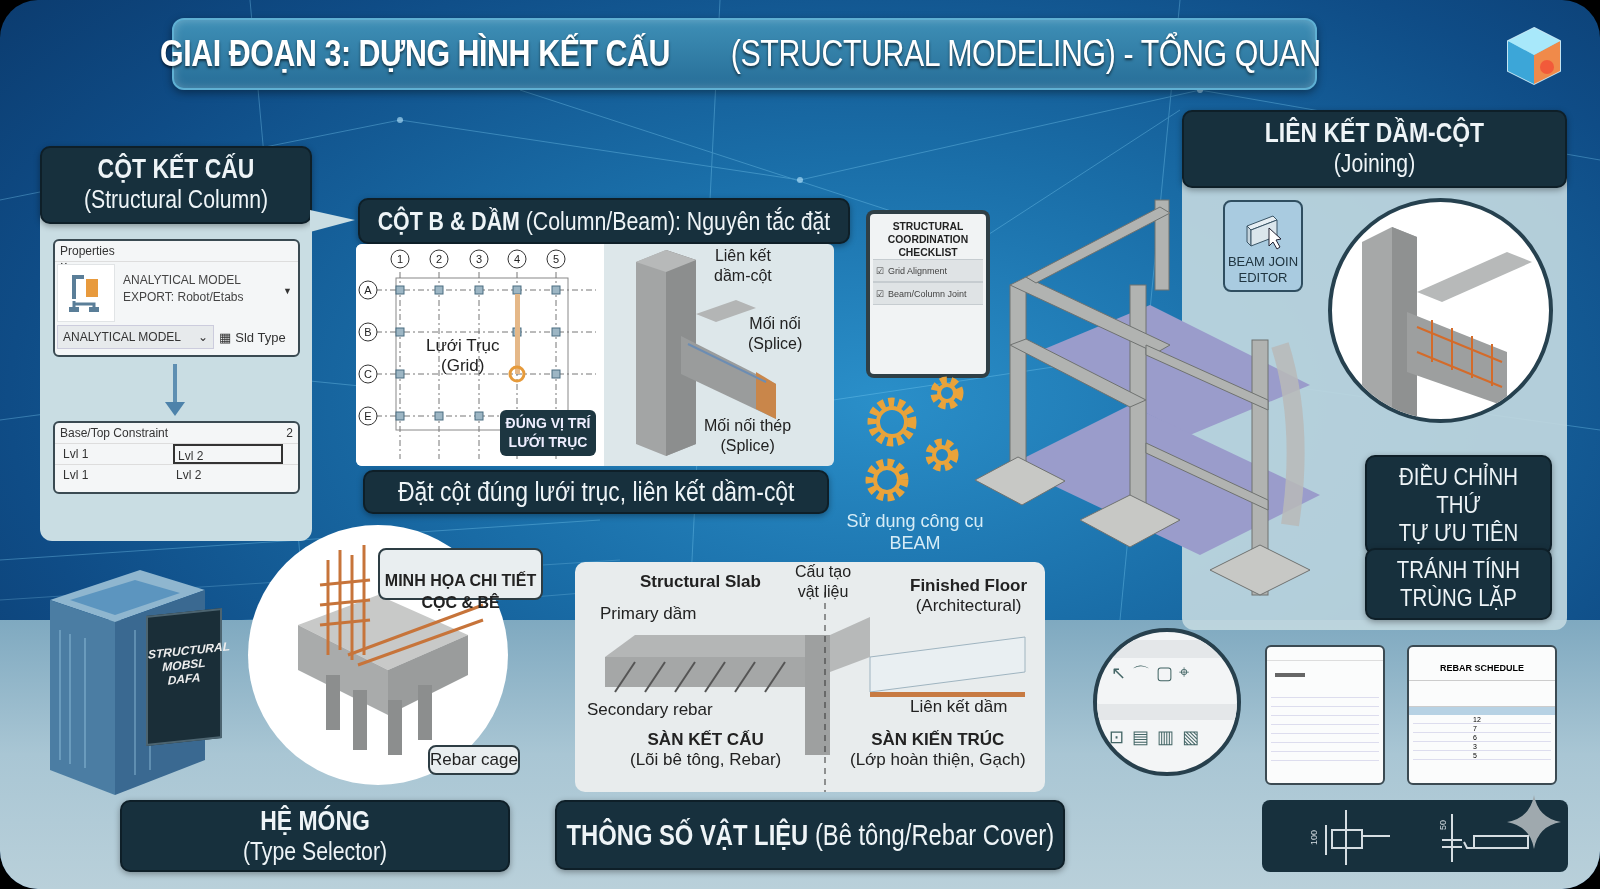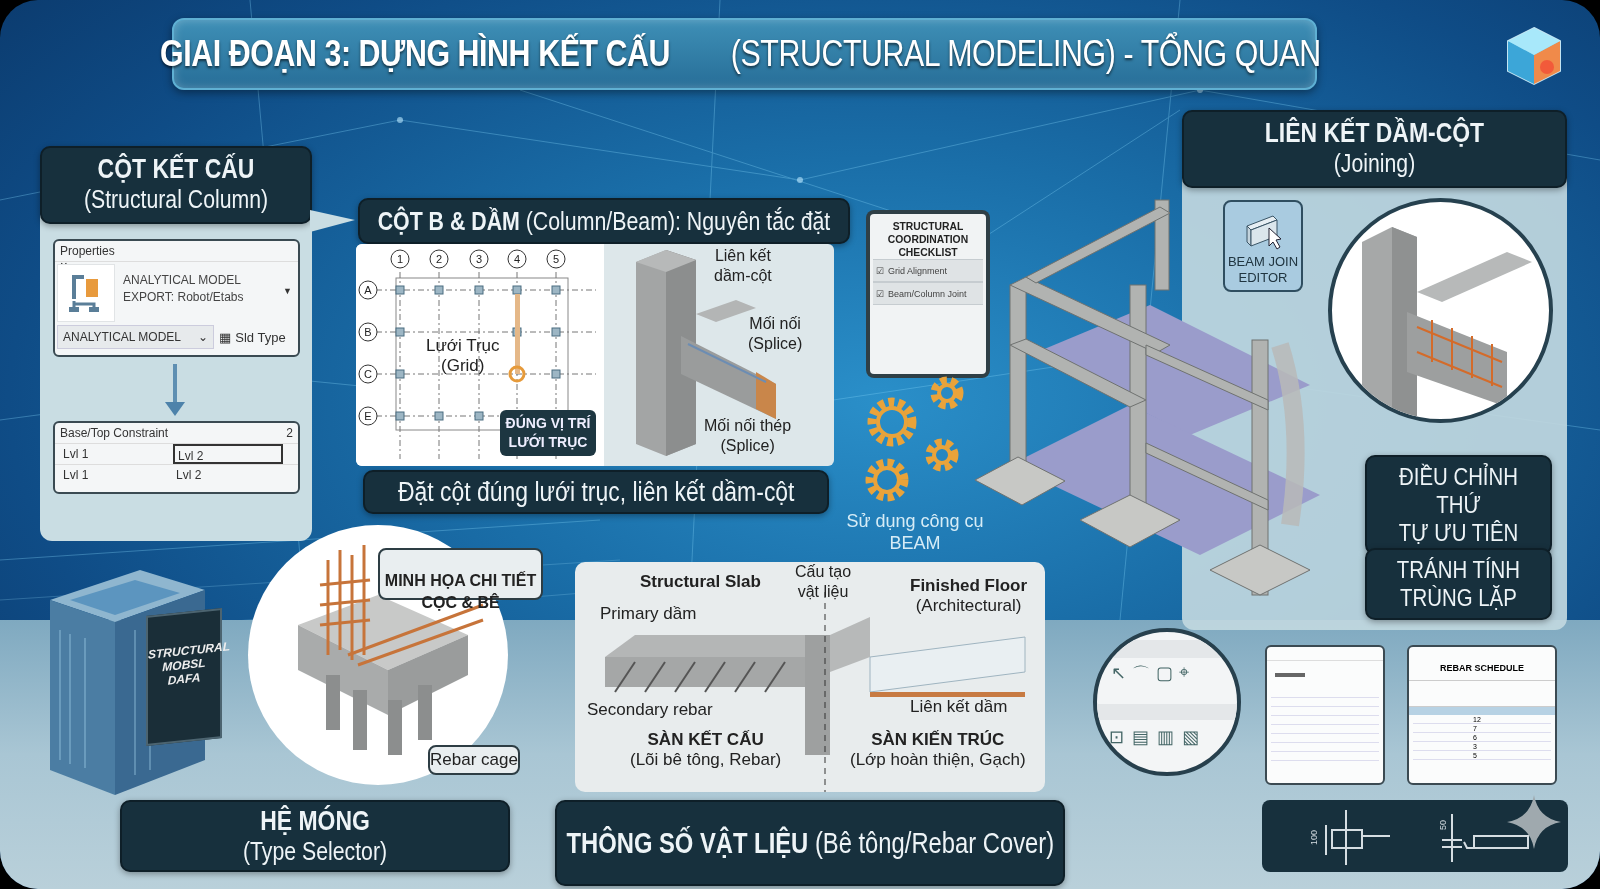--- a/index.html
+++ b/index.html
@@ -99,21 +99,21 @@
   .server { position: absolute; left: 40px; top: 560px; width: 170px; height: 240px; }
   .data-label { position: absolute; left: 146px; top: 612px; width: 76px; height: 130px; background: #1a2e38; border: 2px solid #4c6470; transform: skewY(-6deg); color: #eee; font-style: italic; font-weight: 700; font-size: 12px; text-align: center; padding-top: 30px; line-height: 14px; }
   .detail-circle { position: absolute; left: 248px; top: 525px; width: 260px; height: 260px; border-radius: 50%; background: #fff; }
   .bubble-light { position: absolute; background: #e9eef0; border: 2px solid #2d3d44; border-radius: 8px; color: #222; text-align: center; }
   .hemong { position: absolute; left: 120px; top: 800px; width: 390px; height: 72px; }
   .hemong .t1 { font-weight: 700; font-size: 27px; margin-top: 4px; transform: scaleX(0.85); }
   .hemong .t2 { font-size: 25px; transform: scaleX(0.85); }
 
   
   .slab-panel { position: absolute; left: 575px; top: 562px; width: 470px; height: 230px; background: #e8eced; border-radius: 10px; }
-  .materials { position: absolute; left: 555px; top: 800px; width: 510px; height: 86px; display: flex; align-items: center; justify-content: center; font-size: 29px; white-space: nowrap; }
+  .materials { position: absolute; left: 555px; top: 800px; width: 510px; height: 70px; display: flex; align-items: center; justify-content: center; font-size: 29px; white-space: nowrap; }
   .materials .in { transform: scaleX(0.82); display: inline-block; }
 
   
   .mag2 { position: absolute; left: 1093px; top: 628px; width: 148px; height: 148px; border-radius: 50%; background: #f3f5f6; border: 4px solid #27404d; overflow: hidden; }
   .mini-props { position: absolute; left: 1265px; top: 645px; width: 120px; height: 140px; background: #fbfcfc; border: 2px solid #3b4a52; border-radius: 6px; }
   .rebar-sched { position: absolute; left: 1407px; top: 645px; width: 150px; height: 140px; background: #fbfcfc; border: 2px solid #3b4a52; border-radius: 6px; }
   .rebar-sched .ttl { font-weight: 700; font-size: 9px; text-align: center; padding-top: 16px; height: 34px; border-bottom: 1px solid #ccc; }
   .mini-row { height: 9px; border-bottom: 1px solid #dde; margin: 0 4px; }
   .detail-strip { position: absolute; left: 1262px; top: 800px; width: 306px; height: 72px; background: #17303d; border-radius: 8px; }
   .sparkle { position: absolute; left: 1505px; top: 793px; width: 58px; height: 58px; }

